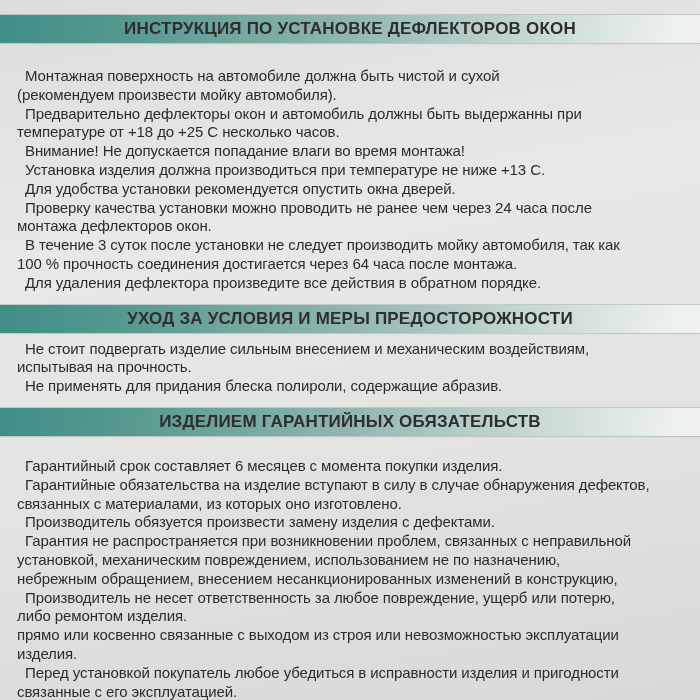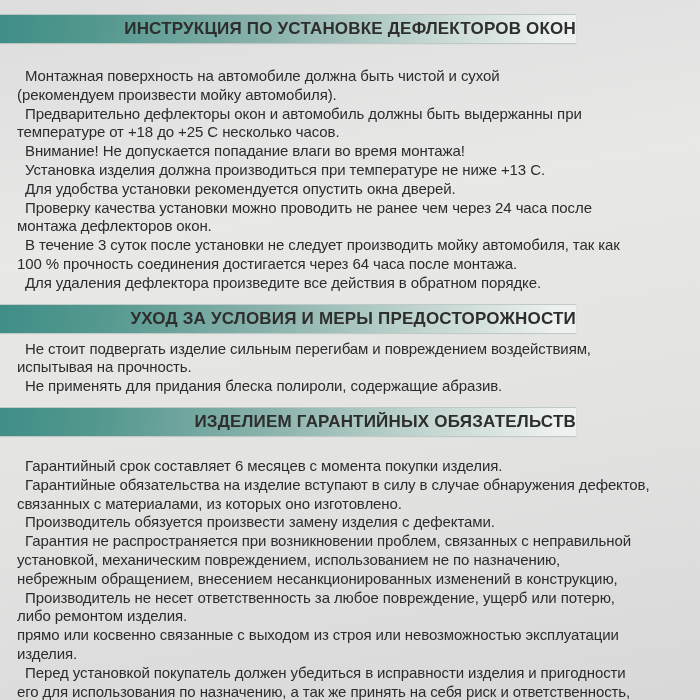--- a/index.html
+++ b/index.html
@@ -4,22 +4,22 @@
 <style>
   html,body{margin:0;padding:0;}
   .page{
     position:relative;
     width:700px;height:700px;
     overflow:hidden;
     background:linear-gradient(170deg,#dcdddc 0%,#e8e9e7 32%,#e3e4e2 62%,#d7d8d7 100%);
     font-family:"Liberation Sans",sans-serif;
   }
   .banner{
-    height:28px;width:576px;
-    display:flex;align-items:center;justify-content:flex-end;
+    height:28px;width:700px;
+    display:flex;align-items:center;justify-content:center;
     background:linear-gradient(94deg,#3f8e87 0%,#55998f 18%,#8db4ae 48%,#c3d6d1 74%,#ecf0ee 96%,#eef1ef 100%);
     box-shadow:0 -1px 0 rgba(120,150,145,.35), 0 1px 1px rgba(90,120,115,.25);
   }
   .banner.b0{margin-top:15px;}
   .banner.b1{margin-top:12px;}
   .banner.b2{margin-top:12px;}
   .banner .title{
     font-size:17px;font-weight:bold;color:#2e2e2e;letter-spacing:.2px;
   }
   .sec{padding:0 18px 0 17px;}
@@ -51,37 +51,36 @@
         <div class="line first">Проверку качества установки можно проводить не ранее чем через 24 часа после</div>
         <div class="line">монтажа дефлекторов окон.</div>
         <div class="line first">В течение 3 суток после установки не следует производить мойку автомобиля, так как</div>
         <div class="line">100 % прочность соединения достигается через 64 часа после монтажа.</div>
         <div class="line first">Для удаления дефлектора произведите все действия в обратном порядке.</div>
       </div>
       <div class="banner b1">
         <span class="title">УХОД ЗА УСЛОВИЯ И МЕРЫ ПРЕДОСТОРОЖНОСТИ</span>
       </div>
       <div class="sec s1">
-        <div class="line first">Не стоит подвергать изделие сильным перегибам и повреждением воздействиям,</div>
+        <div class="line first">Не стоит подвергать изделие сильным внесением и механическим воздействиям,</div>
         <div class="line">испытывая на прочность.</div>
         <div class="line first">Не применять для придания блеска полироли, содержащие абразив.</div>
       </div>
       <div class="banner b2">
         <span class="title">ИЗДЕЛИЕМ ГАРАНТИЙНЫХ ОБЯЗАТЕЛЬСТВ</span>
       </div>
       <div class="sec s2">
         <div class="line first">Гарантийный срок составляет 6 месяцев с момента покупки изделия.</div>
         <div class="line first">Гарантийные обязательства на изделие вступают в силу в случае обнаружения дефектов,</div>
         <div class="line">связанных с материалами, из которых оно изготовлено.</div>
         <div class="line first">Производитель обязуется произвести замену изделия с дефектами.</div>
         <div class="line first">Гарантия не распространяется при возникновении проблем, связанных с неправильной</div>
         <div class="line">установкой, механическим повреждением, использованием не по назначению,</div>
         <div class="line">небрежным обращением, внесением несанкционированных изменений в конструкцию,</div>
         <div class="line first">Производитель не  несет ответственность за любое повреждение, ущерб или потерю,</div>
         <div class="line">либо ремонтом изделия.</div>
         <div class="line">прямо или косвенно связанные с выходом из строя или невозможностью эксплуатации</div>
         <div class="line">изделия.</div>
-        <div class="line first">Перед установкой покупатель должен убедиться в исправности изделия и пригодности</div>
-        <div class="line">его для использования по назначению, а так же принять на себя риск и ответственность,</div>
+        <div class="line first">Перед установкой покупатель любое убедиться в исправности изделия и пригодности</div>
         <div class="line">связанные с его эксплуатацией.</div>
       </div>
     </div>
 </div>
 
 </body></html>

